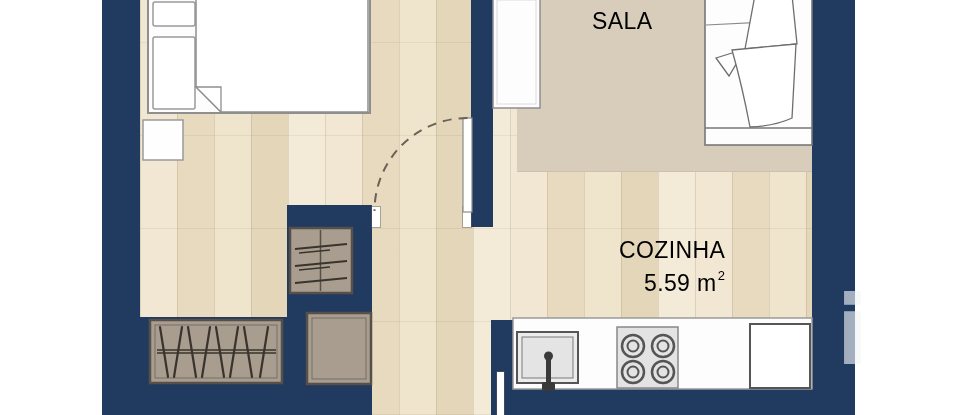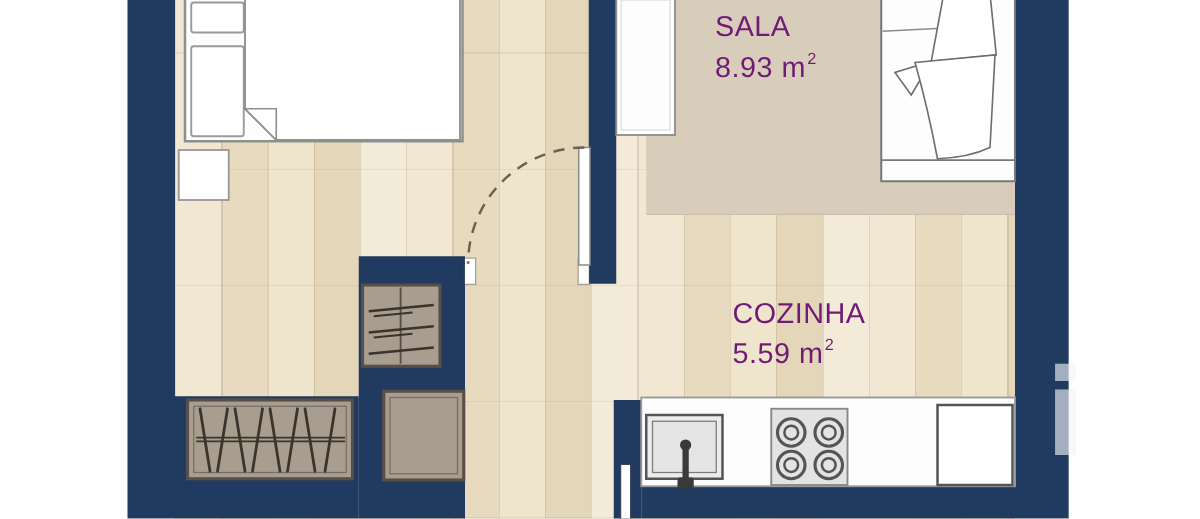--- a/index.html
+++ b/index.html
@@ -31,24 +31,24 @@
   .jamb{background:#ffffff;box-shadow:0 0 0 1px rgba(90,90,90,0.45);}
   .jamb-hall-left{left:372px;top:207px;width:8px;height:20px;}
   .jamb-hall-right{left:463px;top:207px;width:8px;height:20px;}
   .jamb-kitchen{left:497px;top:372px;width:7px;height:43px;}
   
   .plan-svg{left:0;top:0;width:960px;height:415px;}
   
   .fade-right{left:855px;top:0;width:105px;height:415px;
     background:linear-gradient(90deg, rgba(255,255,255,0.55) 0%, #ffffff 45%, #ffffff 100%);}
   
-  .room-label{color:#701a75;font-size:23px;line-height:28px;letter-spacing:0.4px;white-space:nowrap;}
+  .room-label{color:#000000;font-size:23px;line-height:28px;letter-spacing:0.4px;white-space:nowrap;margin-left:20px;}
   .room-label sup{font-size:13px;position:relative;top:-2px;margin-left:1px;}
   .label-sala{left:572px;top:7px;}
-  .label-cozinha{left:586px;top:236px;}
+  .label-cozinha{left:599px;top:236px;text-align:right;}
 </style>
 </head>
 <body>
 
 <div id="canvas">
 
   <div class="abs wood-floor"></div>
   <div class="abs sala-rug"></div>
 
   <div class="abs wall wall-left"></div>
@@ -155,23 +155,20 @@
       </g>
     </g>
 
     <text x="836" y="364" font-family="DejaVu Sans, sans-serif" font-size="96" font-weight="bold" fill="rgba(226,230,238,0.68)">i</text>
   </svg>
 
   <div class="abs fade-right"></div>
 
   <div class="abs room-label label-sala">
     <div>SALA</div>
-    <div>
-      <span>8.93</span>&nbsp;<span>m</span><sup>2</sup>
-    </div>
   </div>
 
   <div class="abs room-label label-cozinha">
     <div>COZINHA</div>
     <div>
       <span>5.59</span>&nbsp;<span>m</span><sup>2</sup>
     </div>
   </div>
 
 </div>

